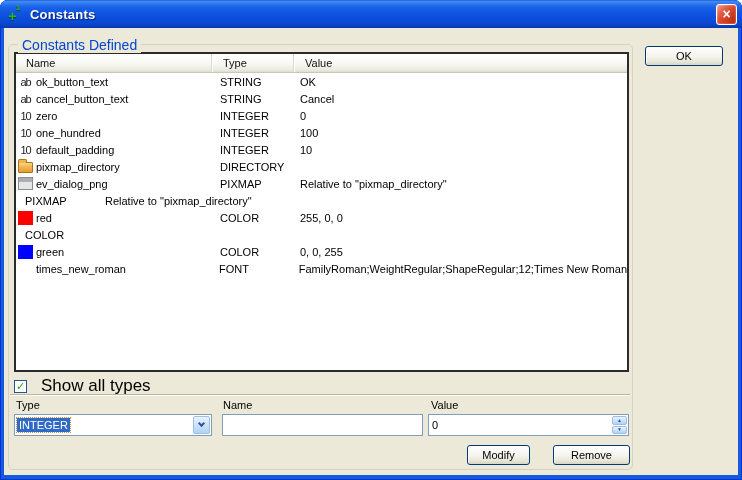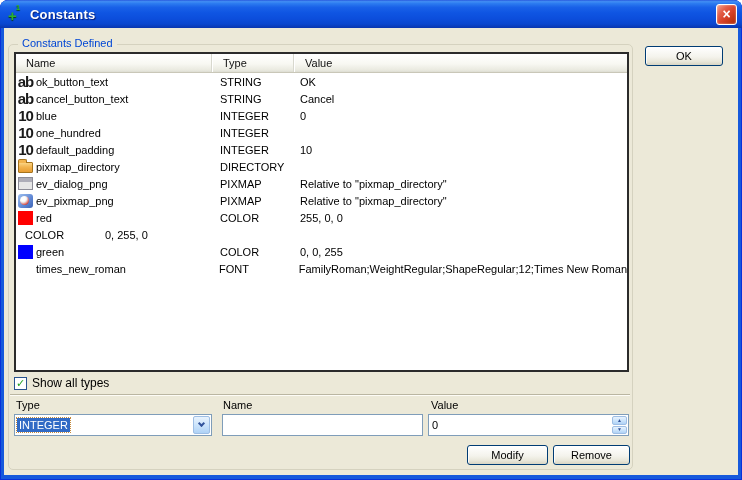--- a/index.html
+++ b/index.html
@@ -36,21 +36,21 @@
 
   
   .client{ position:absolute; left:4px; right:4px; top:28px; bottom:5px; background:#ECE9D8; }
 
   .groupbox{
     position:absolute; left:4px; top:16px; width:625px; height:426px;
     border:1px solid #D5D2BF; border-radius:5px;
   }
   .groupbox-label{
     position:absolute; left:14px; top:9px; padding:0 4px; background:#ECE9D8;
-    color:#0046D5; font-size:11px; z-index:2;
+    color:#0046D5; font-size:14px; z-index:2;
   }
 
   
   .table{
     position:absolute; left:10px; top:24px; width:615px; height:320px;
     border:2px solid #2B2B2B; background:#fff; z-index:1;
     font-size:11px; color:#000; overflow:hidden;
   }
   .thead{ display:flex; height:19px; align-items:center;
     background:linear-gradient(180deg,#FFFFFF 0%,#F8F8F2 55%,#E9E9DF 90%,#DCDCD2 100%);
@@ -60,40 +60,40 @@
   .th-type{ width:82px; padding-left:11px; border-left:1px solid #D8D8CE; box-shadow:inset 1px 0 0 #fff; }
   .th-value{ flex:1; padding-left:11px; border-left:1px solid #D8D8CE; box-shadow:inset 1px 0 0 #fff; }
 
   .trow{ display:flex; height:17px; align-items:center; }
   .cell-name{ width:195px; display:flex; align-items:center; padding-left:2px; }
   .cell-type{ width:82px; padding-left:9px; }
   .cell-value{ flex:1; padding-left:7px; white-space:nowrap; }
 
   .ico{ width:15px; height:14px; margin-right:3px; flex:0 0 15px;
         display:inline-flex; align-items:center; justify-content:center; position:relative;}
-  .ico-text{ font-weight:bold; font-size:15px; letter-spacing:-1px; color:#1a1a1a; }
+  .ico-text{ font-weight:normal; font-size:11px; letter-spacing:-1px; color:#1a1a1a; }
   .ico-folder{ width:15px; height:11px; margin-top:2px; border:1px solid #A6741C; border-radius:1px;
       background:linear-gradient(180deg,#FBD483 0%,#F2B44F 45%,#E79D33 100%); position:relative;}
   .ico-folder::before{ content:""; position:absolute; left:-1px; top:-4px; width:7px; height:3px;
       background:#F2B44F; border:1px solid #A6741C; border-bottom:none; border-radius:2px 2px 0 0;}
   .ico-dialog{ width:14px; height:13px; border:1px solid #8C8C96; background:#E6E6E6; position:relative;}
   .ico-dialog::before{ content:""; position:absolute; left:0; top:0; right:0; height:4px; background:#ADADB8;}
   .ico-pixmap{ width:14px; height:14px; border-radius:3px;
       background:linear-gradient(135deg,#9FC0EE 0%,#5E86D4 60%,#3D63B4 100%); position:relative;}
   .ico-pixmap::before{ content:""; position:absolute; left:2px; top:2px; width:9px; height:9px;
       border-radius:50%; background:radial-gradient(circle at 35% 30%,#FFFFFF 25%,#F0F0F0 40%,#D8453A 75%,#A82418 100%);}
   .ico-swatch{ width:13px; height:14px; }
   .ico-none{ }
 
   
   .check-row{ position:absolute; left:10px; top:348px; display:flex; align-items:center; z-index:1;}
   .checkbox{ width:13px; height:13px; background:#fff; border:1px solid #28538E;
       display:flex; align-items:center; justify-content:center;
       color:#21A121; font-size:11px; font-weight:bold; line-height:11px;}
-  .check-label{ margin-left:5px; font-size:12px; color:#000; }
+  .check-label{ margin-left:14px; font-size:17px; color:#000; }
 
   
   .separator{ position:absolute; left:6px; top:366px; width:620px; height:2px;
       border-top:1px solid #BAB6A2; border-bottom:1px solid #FDFCF6;}
   .field-label{ position:absolute; font-size:11px; color:#000; top:371px; }
   .lbl-type{ left:12px; } .lbl-name{ left:219px; } .lbl-value{ left:427px; }
 
   .combo{ position:absolute; left:10px; top:386px; width:198px; height:22px;
       border:1px solid #7F9DB9; background:#fff; display:flex; align-items:center;}
   .combo-sel{ margin-left:2px; padding:1px 2px; background:#316AC5; color:#fff; font-size:11px;
@@ -121,21 +121,21 @@
   
   .xp-btn{
     position:absolute; height:20px; border:1px solid #003C74; border-radius:3px;
     background:linear-gradient(180deg,#FFFFFF 0%,#F4F3EC 55%,#E9E7DA 80%,#D8D5C4 100%);
     font-size:11px; font-family:inherit; color:#000; text-align:center; line-height:18px;
     box-shadow: inset 1px 1px 0 rgba(255,255,255,.8);
     cursor:default;
   }
   .btn-ok{ left:641px; top:18px; width:78px; }
   .btn-add{ left:377px; top:417px; width:77px; }
-  .btn-modify{ left:463px; top:417px; width:81px; }
+  .btn-modify{ left:463px; top:417px; width:63px; }
   .btn-remove{ left:549px; top:417px; width:77px; }
 </style>
 </head>
 <body>
 
 <div class="window">
 
   <div class="titlebar">
     <span class="app-icon"><span>+</span><sup>1</sup></span>
     <span class="title-text">Constants</span>
@@ -168,31 +168,32 @@
             <div class="cell-name">
               <span class="ico ico-text">ab</span>
               <span>cancel_button_text</span>
             </div>
             <div class="cell-type">STRING</div>
             <div class="cell-value">Cancel</div>
           </div>
           <div class="trow">
             <div class="cell-name">
               <span class="ico ico-text">10</span>
-              <span>blue</span>
+              <span>zero</span>
             </div>
             <div class="cell-type">INTEGER</div>
             <div class="cell-value">0</div>
           </div>
           <div class="trow">
             <div class="cell-name">
               <span class="ico ico-text">10</span>
               <span>one_hundred</span>
             </div>
             <div class="cell-type">INTEGER</div>
+            <div class="cell-value">100</div>
           </div>
           <div class="trow">
             <div class="cell-name">
               <span class="ico ico-text">10</span>
               <span>default_padding</span>
             </div>
             <div class="cell-type">INTEGER</div>
             <div class="cell-value">10</div>
           </div>
           <div class="trow">
@@ -204,38 +205,33 @@
           </div>
           <div class="trow">
             <div class="cell-name">
               <span class="ico ico-dialog"></span>
               <span>ev_dialog_png</span>
             </div>
             <div class="cell-type">PIXMAP</div>
             <div class="cell-value">Relative to "pixmap_directory"</div>
           </div>
           <div class="trow">
-            <div class="cell-name">
-              <span class="ico ico-pixmap"></span>
-              <span>ev_pixmap_png</span>
-            </div>
             <div class="cell-type">PIXMAP</div>
             <div class="cell-value">Relative to "pixmap_directory"</div>
           </div>
           <div class="trow">
             <div class="cell-name">
               <span class="ico ico-swatch" style="background: rgb(255, 0, 0);"></span>
               <span>red</span>
             </div>
             <div class="cell-type">COLOR</div>
             <div class="cell-value">255, 0, 0</div>
           </div>
           <div class="trow">
             <div class="cell-type">COLOR</div>
-            <div class="cell-value">0, 255, 0</div>
           </div>
           <div class="trow">
             <div class="cell-name">
               <span class="ico ico-swatch" style="background: rgb(0, 0, 255);"></span>
               <span>green</span>
             </div>
             <div class="cell-type">COLOR</div>
             <div class="cell-value">0, 0, 255</div>
           </div>
           <div class="trow">

